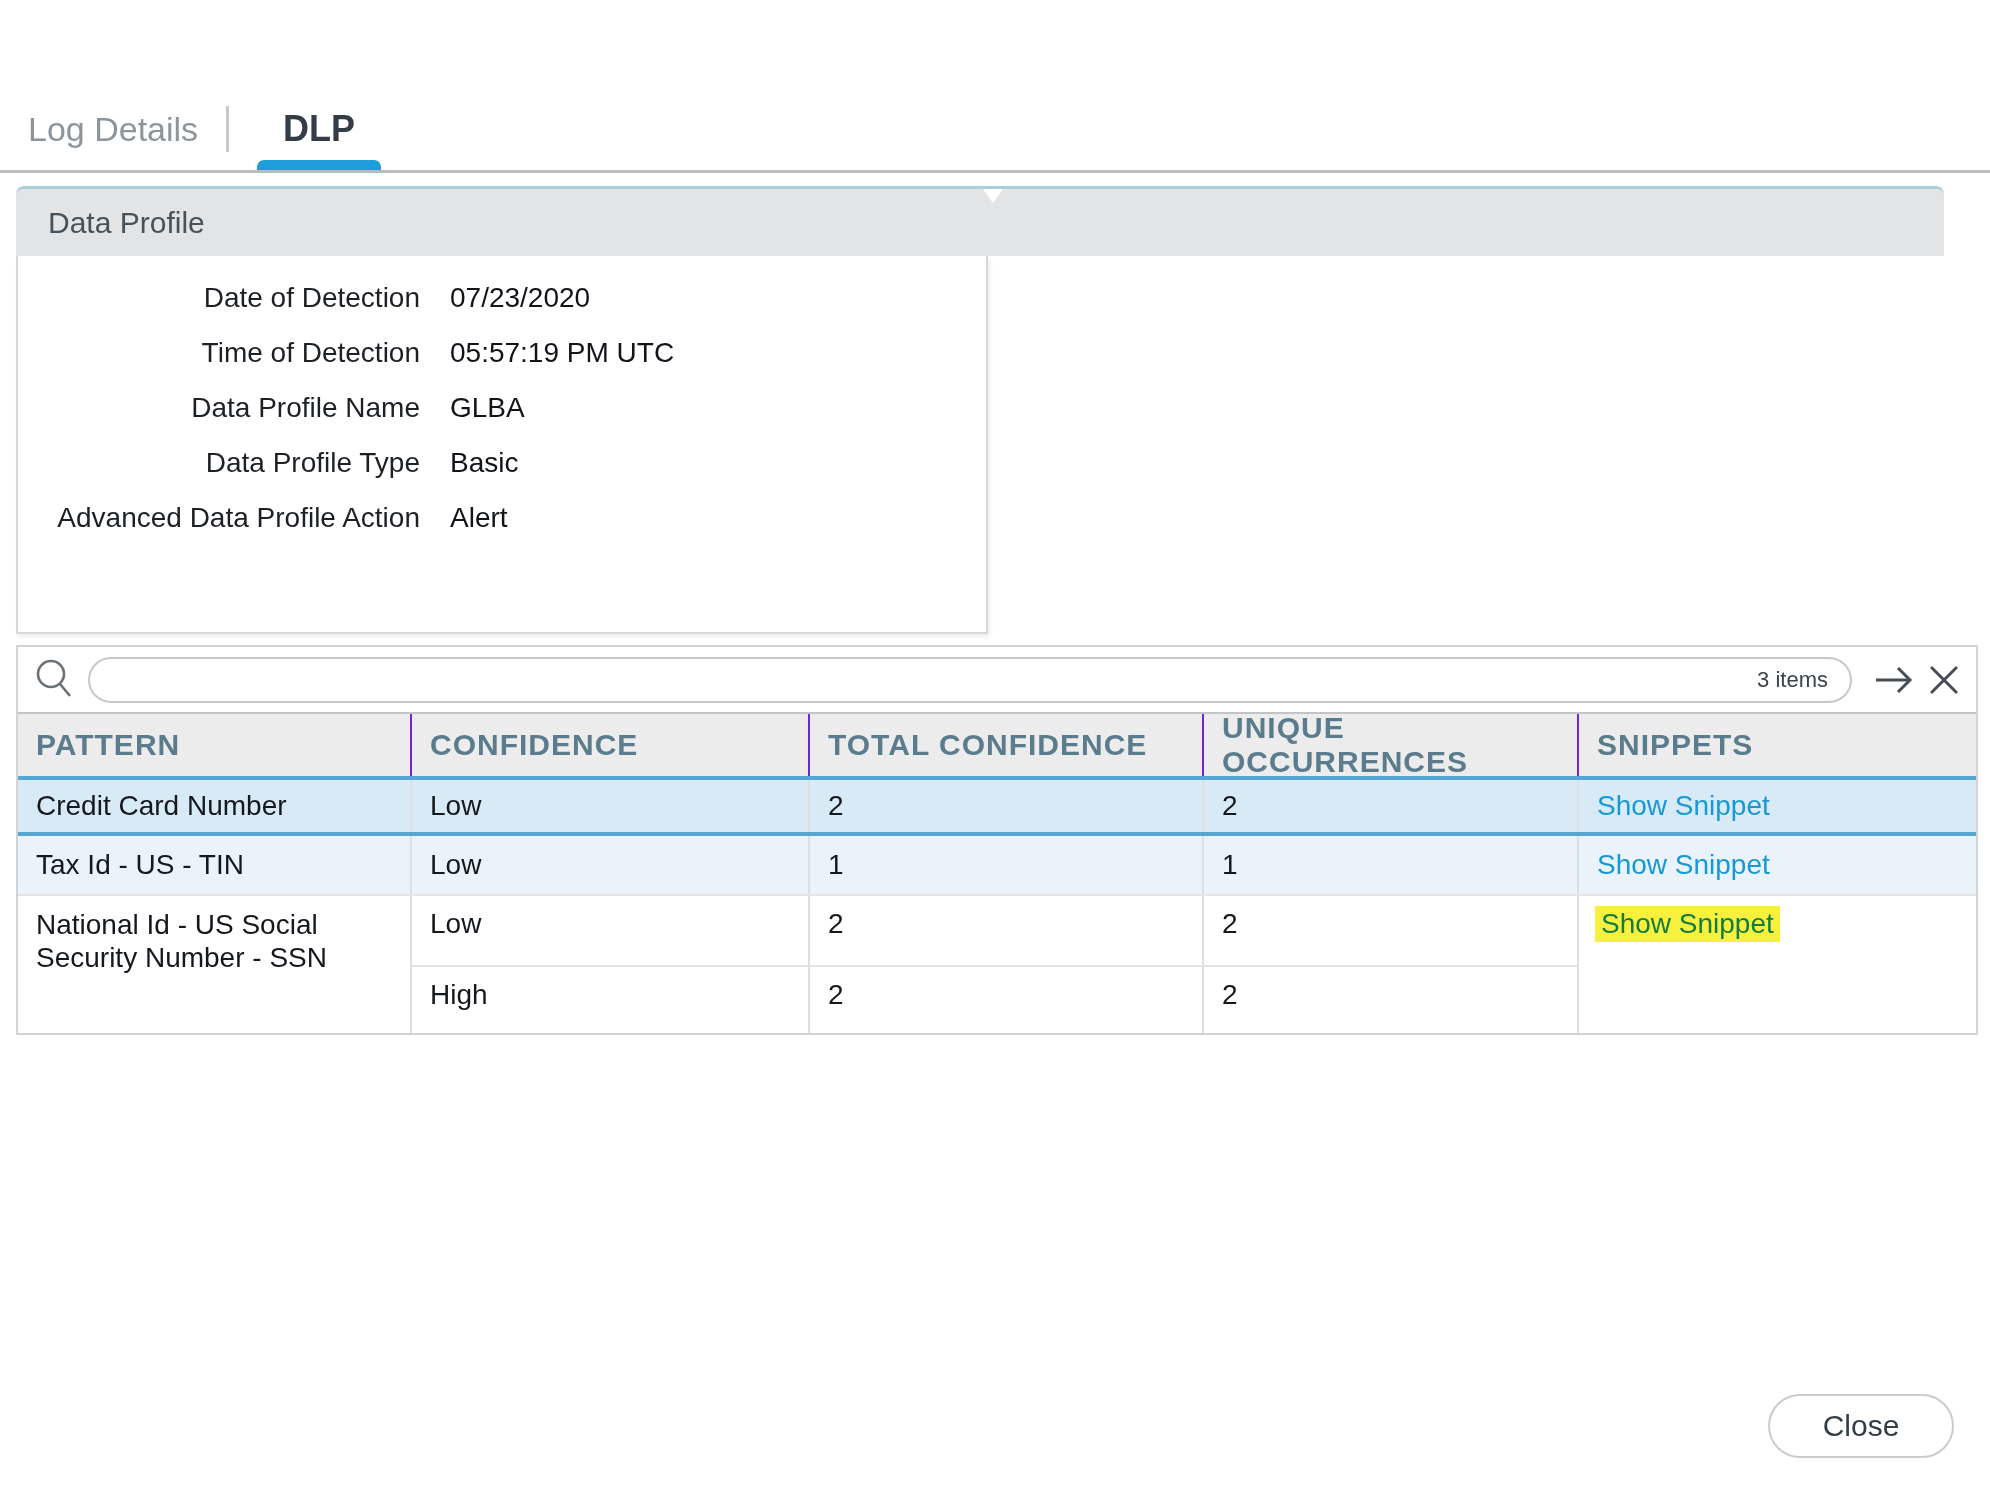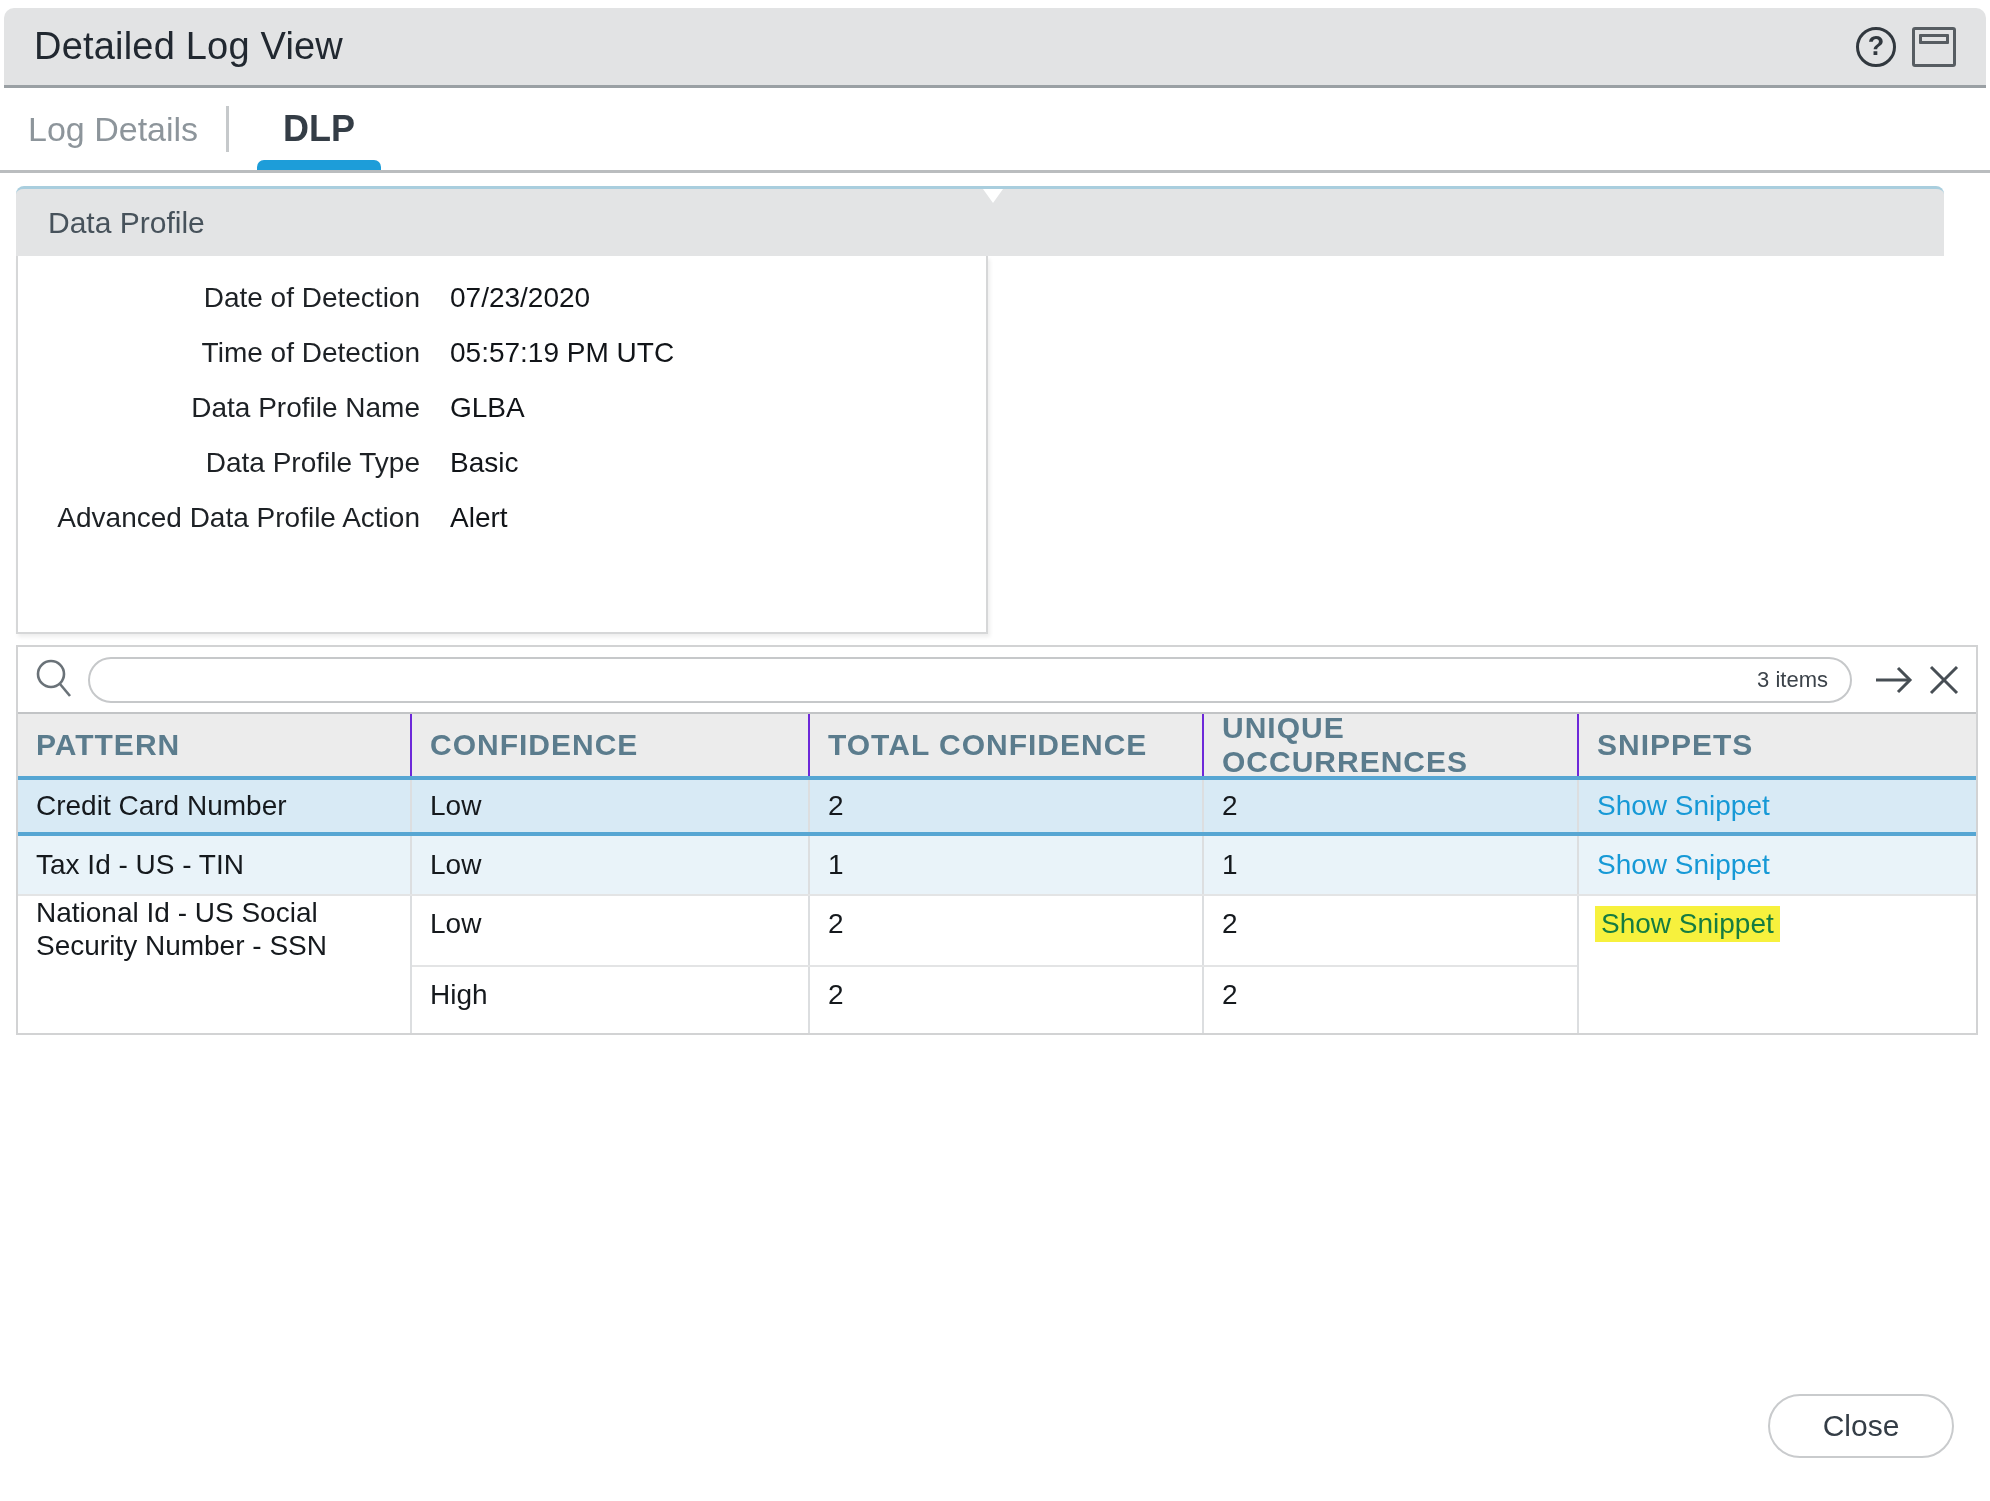--- a/index.html
+++ b/index.html
@@ -107,21 +107,21 @@
     height:60px; background:#d8eaf5;
     border-top:4px solid #56a6d3; border-bottom:4px solid #56a6d3;
   }
   .trow.altrow { height:60px; background:#e9f3f9; border-bottom:2px solid #e3e4e5; }
 
   .link { color:#1699d6; }
 
   
   .trow.multi { height:137px; background:#ffffff; align-items:stretch; }
   .trow.multi .pattern-cell {
-    width:392px; padding:0 78px 0 18px; line-height:1.18; align-items:flex-start; display:flex;
+    width:392px; padding:12px 78px 0 18px; line-height:1.18; align-items:flex-start; display:flex;
   }
   .mid-group { width:1167px; display:flex; flex-direction:column; border-left:2px solid #dcdee0; }
   .sub-row { display:flex; }
   .sub-row.a { height:71px; border-bottom:2px solid #e3e4e5; }
   .sub-row.b { flex:1; }
   .sub-row .scell { display:flex; align-items:flex-start; padding:12px 0 0 18px; }
   .sub-row.b .scell { }
   .sub-row .sc-2 { width:396px; } .sub-row .sc-3 { width:394px; } .sub-row .sc-4 { flex:1; }
   .sub-row .scell + .scell { border-left:2px solid #dcdee0; }
   .snippets-cell { flex:1; border-left:2px solid #dcdee0; padding:10px 0 0 16px; }
@@ -136,31 +136,20 @@
     background:#ffffff; border:2px solid #c9cbcd; border-radius:34px;
     font-family:"Liberation Sans", sans-serif; font-size:30px; color:#343d46;
     display:flex; align-items:center; justify-content:center; cursor:pointer;
   }
 </style>
 </head>
 <body>
 
 <div class="canvas">
 
-  <header class="titlebar">
-    <h1>Detailed Log View</h1>
-    <div class="titlebar-icons">
-      <div class="help-icon">
-        <span>?</span>
-      </div>
-      <div class="window-icon">
-        <div class="bar"></div>
-      </div>
-    </div>
-  </header>
 
   <nav class="tabs">
     <div class="tab inactive">Log Details</div>
     <div class="tab-sep"></div>
     <div class="tab active">
       <span>DLP</span>
       <div class="tab-indicator"></div>
     </div>
   </nav>
   <div class="tabs-divider"></div>

